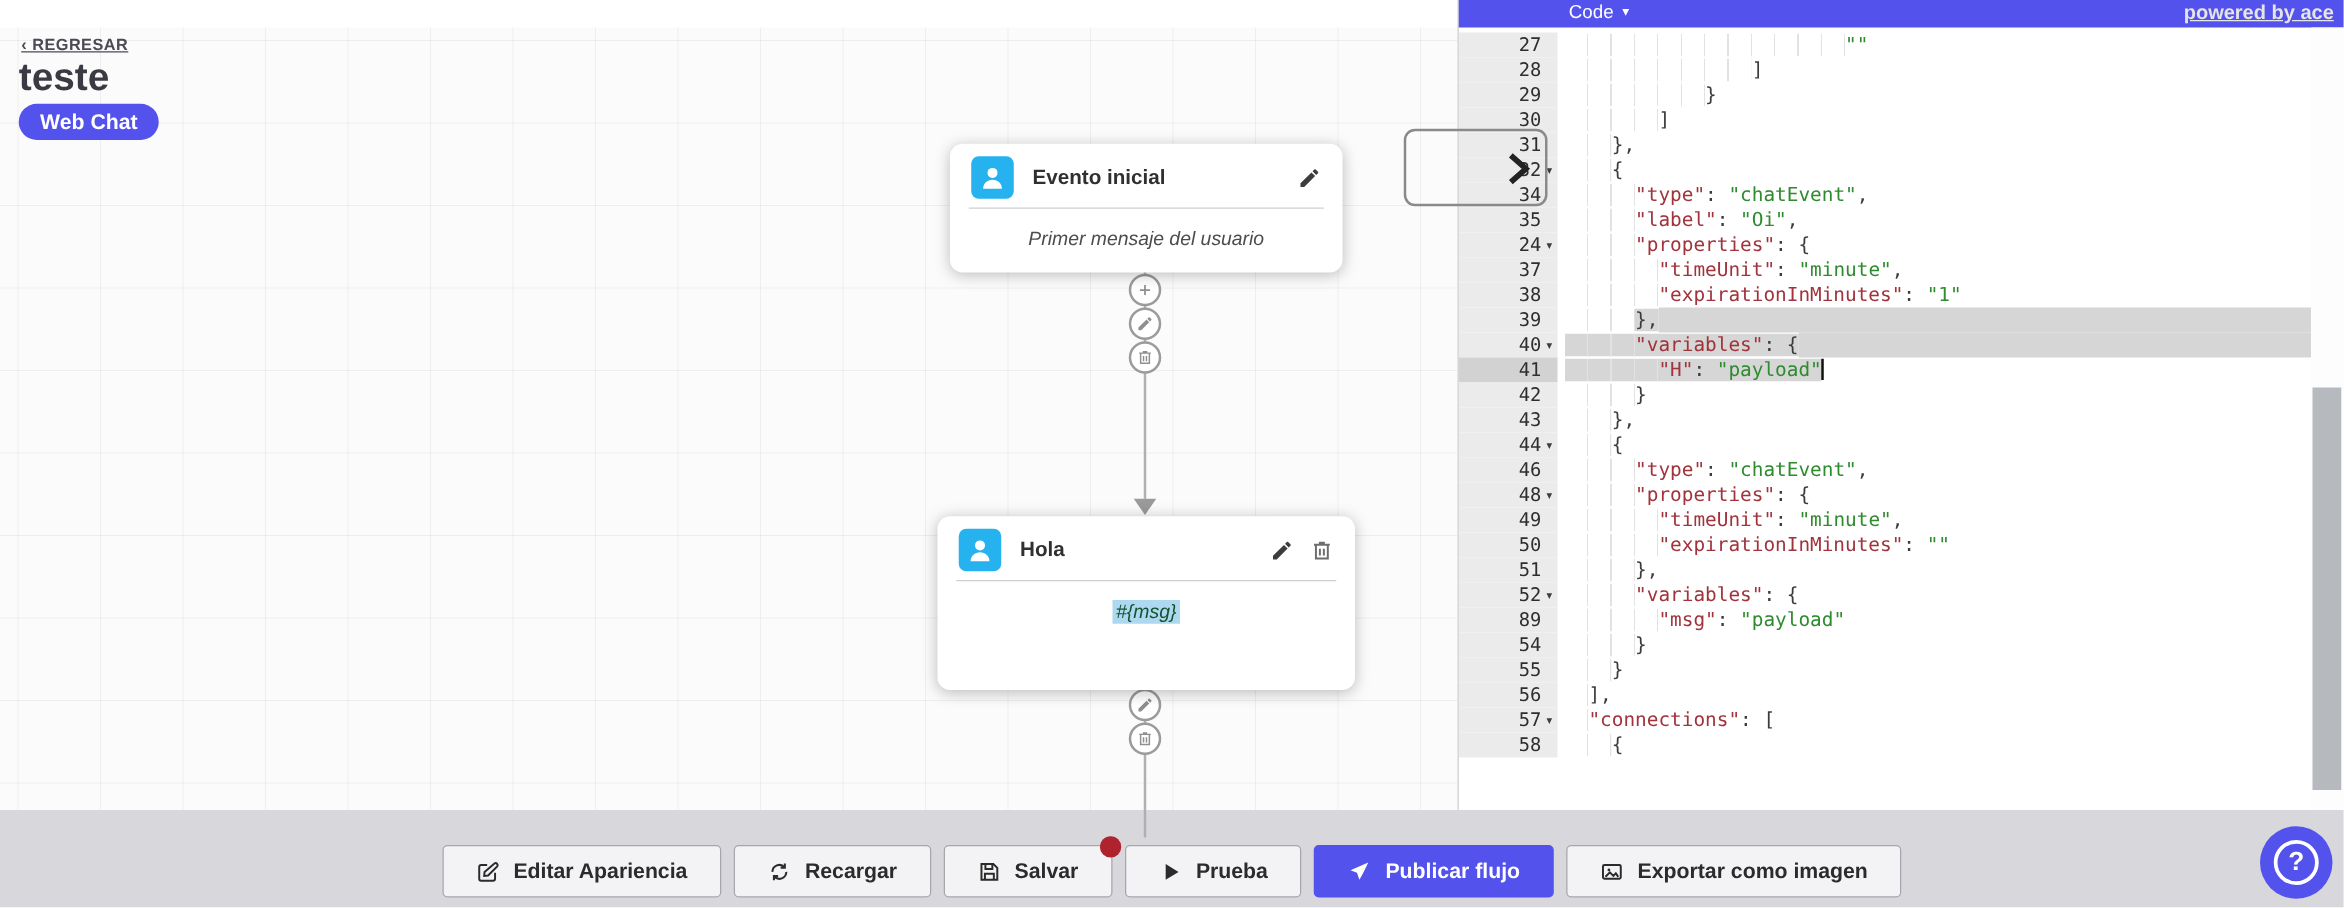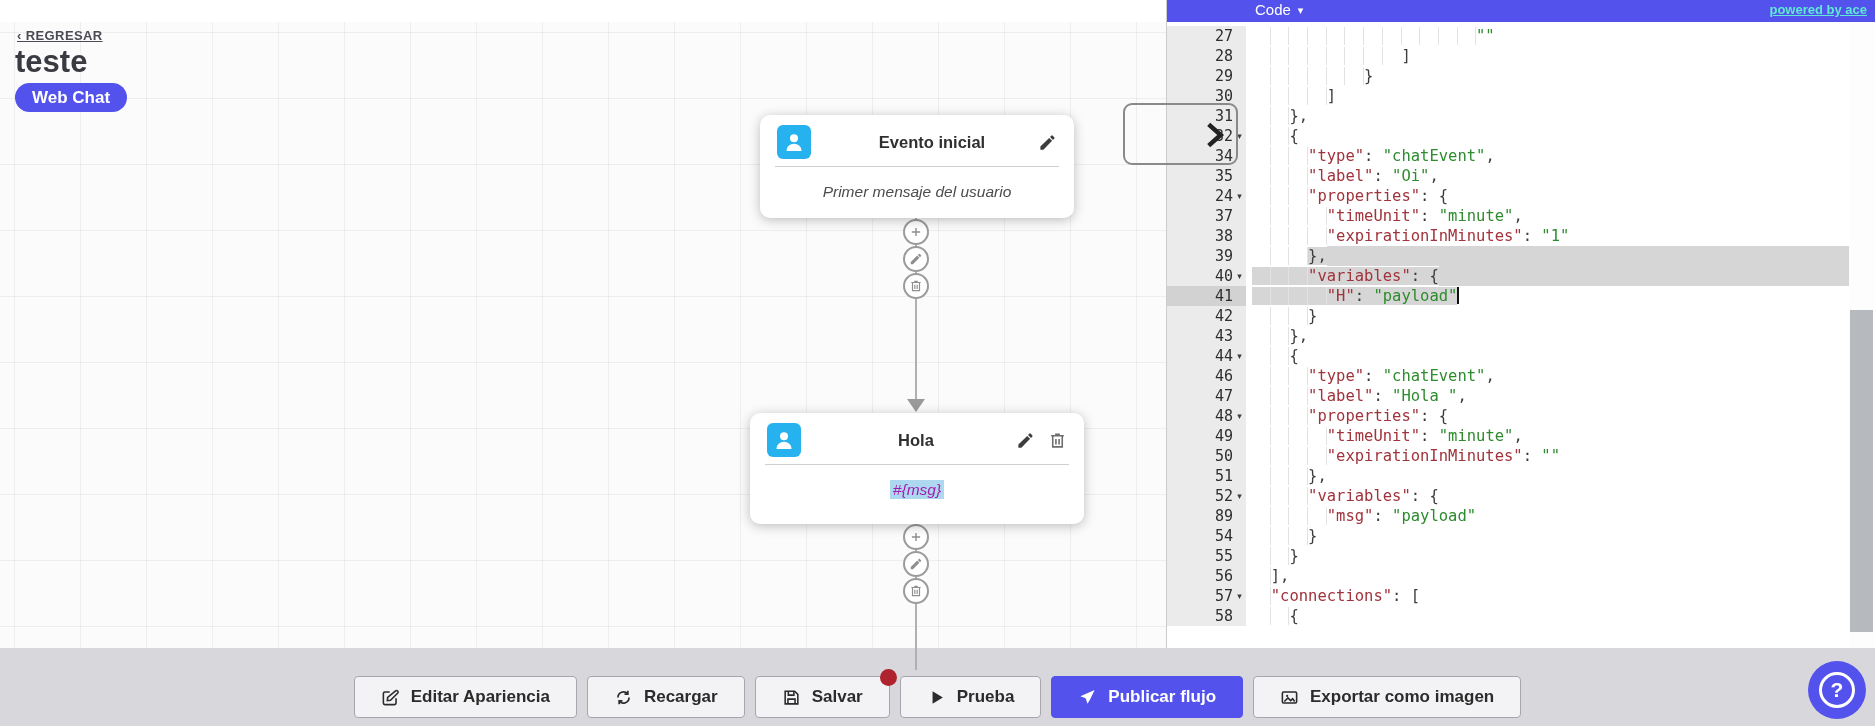--- a/index.html
+++ b/index.html
@@ -19,50 +19,50 @@
   .back { position:absolute; left:17px; top:6px; font-size:13px; font-weight:bold;
     color:#4b4b55; text-decoration:underline; letter-spacing:0.4px; cursor:pointer; }
   .page-title { position:absolute; left:15px; top:22px; font-size:31px; font-weight:600; color:#3a3a42; }
   .channel-badge { position:absolute; left:15px; top:61px; height:29px; line-height:29px;
     padding:0 17px; border-radius:15px; background:#5352ed; color:#fff; font-size:17px; font-weight:bold; }
 
   
   .node { position:absolute; background:#fff; border-radius:10px;
     box-shadow:0 2px 12px rgba(0,0,0,0.25); z-index:3; }
   .node-evento { left:760px; top:93px; width:314px; height:103px; }
-  .node-hola   { left:750px; top:391px; width:334px; height:111px; }
-  .node-head { display:flex; align-items:center; padding:9px 17px 6px 17px; height:51px;text-align:center; }
+  .node-hola   { left:750px; top:391px; width:334px; height:139px; }
+  .node-head { display:flex; align-items:center; padding:9px 17px 6px 17px; height:51px; }
   .node-icon { width:34px; height:34px; border-radius:6px; background:#25b2ee; flex:0 0 34px;
     display:flex; align-items:center; justify-content:center; }
   .node-icon svg { width:24px; height:24px; }
   .node-title { margin-left:15px; font-size:16.5px; font-weight:bold; color:#303030; flex:1; }
   .node-actions { display:flex; gap:13px; align-items:center; }
   .act { cursor:pointer; display:flex; }
   .act svg { width:19px; height:19px; }
   .act.pencil { color:#3d3d3d; } .act.trash { color:#6d6d6d; }
   .node-divider { border-top:1px solid #cfcfcf; margin:0 15px; }
   .node-body { text-align:center; font-style:italic; font-size:15.5px; color:#4c4c4c; padding:16px 10px; }
-  .hl { background:#aed8ef; padding:1px 3px; color:#a21caf; }
+  .hl { background:#aed8ef; padding:1px 3px; color:#14532d; }
 
   
   .vline { position:absolute; width:2px; background:#b0b0b0; left:915px; z-index:1; }
   .connector { position:absolute; left:903px; width:26px; z-index:2; }
   .c-btn { width:26px; height:26px; border-radius:50%; background:#fff; border:2px solid #9b9b9b;
     color:#8f8f8f; display:flex; align-items:center; justify-content:center; margin-bottom:1px; cursor:pointer; }
   .c-btn svg { width:14px; height:14px; }
   .arrow-down { position:absolute; left:907px; width:0; height:0; z-index:2;
     border-left:9px solid transparent; border-right:9px solid transparent; border-top:13px solid #9a9a9a; }
 
   
   .code-panel { position:absolute; left:1166px; top:0; width:709px; height:648px;
     background:#fff; border-left:1px solid #cccccc; }
   .code-header { position:absolute; left:0; top:0; right:0; height:22px; background:#5352ed; }
   .code-menu { position:absolute; left:88px; top:1px; color:#fff; font-size:15px; cursor:pointer; }
   .code-menu .caret { font-size:11px; margin-left:7px; vertical-align:1px; }
-  .powered { position:absolute; right:8px; top:2px; color:#5eead4; font-size:13px; font-weight:bold;
+  .powered { position:absolute; right:8px; top:2px; color:#e5e5e5; font-size:16px; font-weight:bold;
     text-decoration:underline; cursor:pointer; }
   .editor { position:absolute; left:0; top:22px; right:26px; bottom:0; padding-top:4px;
     overflow:hidden; font-family:"DejaVu Sans Mono", monospace; font-size:15.5px; line-height:20px; }
   .code-row { display:flex; height:20px; }
   .gutter { flex:0 0 46px; background:#ebebeb; display:flex; justify-content:flex-end;
     color:#2e2e2e; font-size:15px;padding-left:48px; }
   .gutter.active { background:#d2d2d2; }
   .gutter .num { text-align:right; }
   .gutter .fold { width:13px; font-size:9px; color:#3c3c3c; text-align:center; line-height:20px; font-family:"Liberation Sans",sans-serif; }
   .ct { white-space:pre; padding-left:6px; color:#3c3c3c; }
@@ -335,28 +335,20 @@
           </span>
           <span class="ct"><span class="lead">    </span>{</span>
           <span class="fill"></span>
         </div>
         <div class="code-row">
           <span class="gutter">
             <span class="num">46</span>
             <span class="fold"></span>
           </span>
           <span class="ct"><span class="lead">      </span><span class="k">"type"</span>: <span class="v">"chatEvent"</span>,</span>
-          <span class="fill"></span>
-        </div>
-        <div class="code-row">
-          <span class="gutter">
-            <span class="num">47</span>
-            <span class="fold"></span>
-          </span>
-          <span class="ct"><span class="lead">      </span><span class="k">"label"</span>: <span class="v">"Hola "</span>,</span>
           <span class="fill"></span>
         </div>
         <div class="code-row">
           <span class="gutter">
             <span class="num">48</span>
             <span class="fold">▾</span>
           </span>
           <span class="ct"><span class="lead">      </span><span class="k">"properties"</span>: {</span>
           <span class="fill"></span>
         </div>

